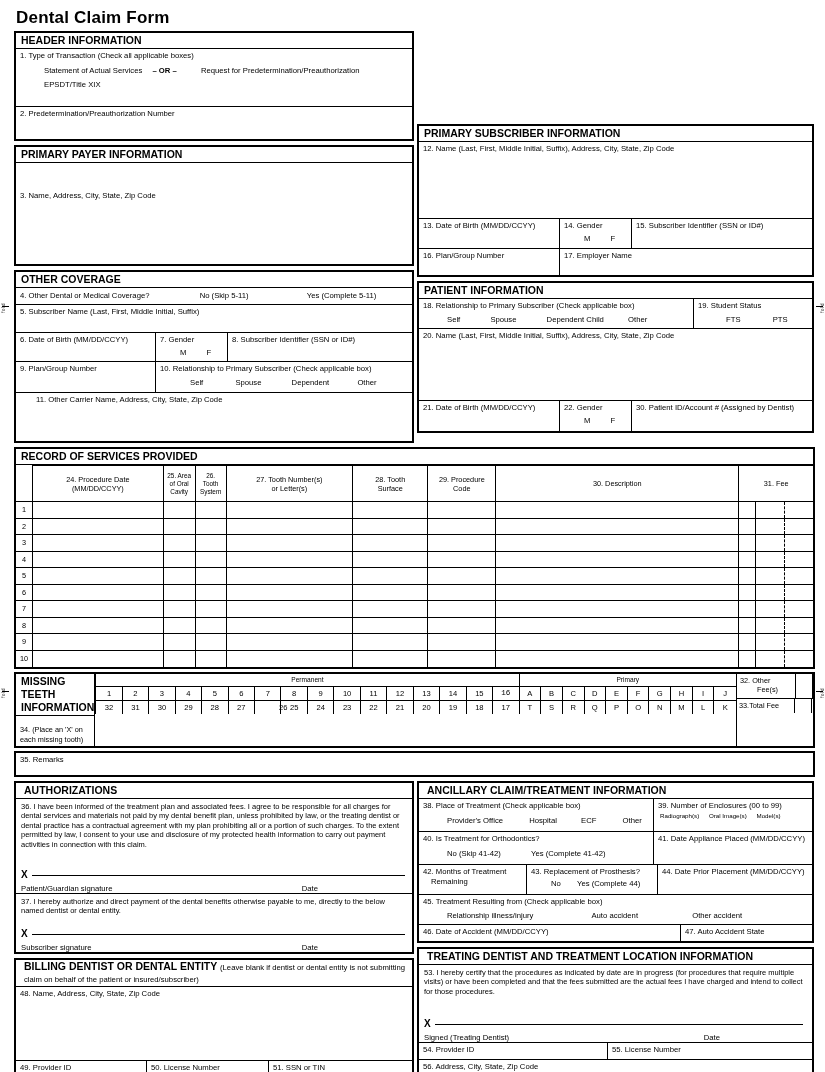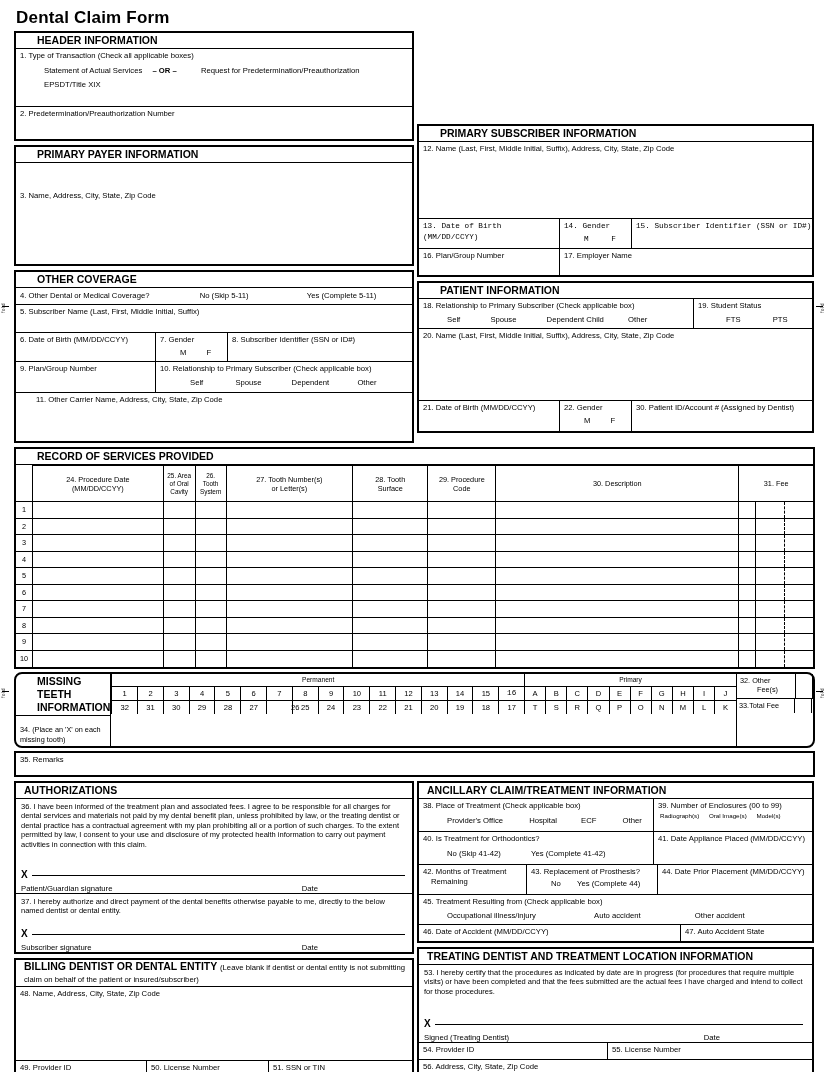--- a/index.html
+++ b/index.html
@@ -20,21 +20,21 @@
   .lb{border-left:1.6px solid #000;}
   .rb{border-right:1.6px solid #000;}
   .row{display:flex;}
   .grow{flex:1 1 auto;}
 
   
   .cols{display:flex;gap:0;}
   .colL{width:400px;}
   .colR{width:397px;margin-left:3px;}
 
-  .secttl{font-weight:bold;font-size:10.5px;line-height:13px;padding:1px 0 1px 21px;border-bottom:1.6px solid #000;}
+  .secttl{font-weight:bold;font-size:10.5px;line-height:13px;padding:1px 0 1px 5px;border-bottom:1.6px solid #000;}
   .fieldlbl{font-size:7.7px;line-height:10.5px;padding:2px 0 0 4px;}
 
   .optrow{font-size:7.7px;padding-left:28px;padding-top:4px;}
   .optrow span{display:inline-block;}
 
   
   .svc{width:100%;border-collapse:collapse;table-layout:fixed;}
   .svc td,.svc th{border:1.3px solid #000;font-size:7.3px;line-height:9px;padding:0;text-align:center;vertical-align:middle;font-weight:normal;}
   .svc .hd{height:36px;}
   .svc .rw{height:16.5px;}
@@ -154,21 +154,21 @@
 
     <div class="colR">
 
       <div style="height:93px;"></div>
 
       <div class="bx">
         <div class="secttl">PRIMARY SUBSCRIBER INFORMATION</div>
         <div class="cell bb" style="height:77px;">
           <div class="fieldlbl">12. Name (Last, First, Middle Initial, Suffix), Address, City, State, Zip Code</div>
         </div>
-        <div class="row bb" style="height:29px;font-family:Liberation Mono, monospace;">
+        <div class="row bb" style="height:29px;">
           <div class="cell rb" style="width:141px;">
             <div class="fieldlbl">13. Date of Birth (MM/DD/CCYY)</div>
           </div>
           <div class="cell rb" style="width:72px;">
             <div class="fieldlbl">14. Gender</div>
             <div class="opt" style="padding-left:24px;padding-top:2px;">
               <span>M</span>
               <span style="margin-left:18px;">F</span>
             </div>
           </div>
@@ -413,21 +413,21 @@
             <td style="border-bottom:none;"></td>
             <td style="border-bottom:none;"></td>
             <td style="border-right:none;border-bottom:none;position:relative;">
               <span class="dash" style="left:28px;"></span>
             </td>
           </tr>
     </tbody>
       </table>
   </div>
 
-  <div class="bx" style="margin-top:3px;border-radius:8px;">
+  <div class="bx" style="margin-top:3px;">
     <div class="row">
 
       <div class="cell rb" style="width:163px;">
         <div class="secttl" style="border-bottom:1.6px solid #000;">MISSING TEETH INFORMATION</div>
         <div class="fieldlbl" style="padding-top:9px;font-size:7.3px;">34. (Place an 'X' on each missing tooth)</div>
       </div>
 
       <div class="cell grow">
         <table class="teeth" style="width:100%;">
           <colgroup>
@@ -651,21 +651,21 @@
             </div>
           </div>
           <div class="cell grow">
             <div class="fieldlbl">44. Date Prior Placement (MM/DD/CCYY)</div>
           </div>
         </div>
 
         <div class="cell bb" style="height:30px;">
           <div class="fieldlbl">45. Treatment Resulting from (Check applicable box)</div>
           <div class="opt" style="padding-left:28px;padding-top:4px;">
-            <span>Occupational illness/injury</span>
+            <span>Relationship illness/injury</span>
             <span style="margin-left:56px;">Auto accident</span>
             <span style="margin-left:52px;">Other accident</span>
           </div>
         </div>
 
         <div class="row" style="height:16px;">
           <div class="cell rb grow">
             <div class="fieldlbl">46. Date of Accident (MM/DD/CCYY)</div>
           </div>
           <div class="cell" style="width:131px;">

